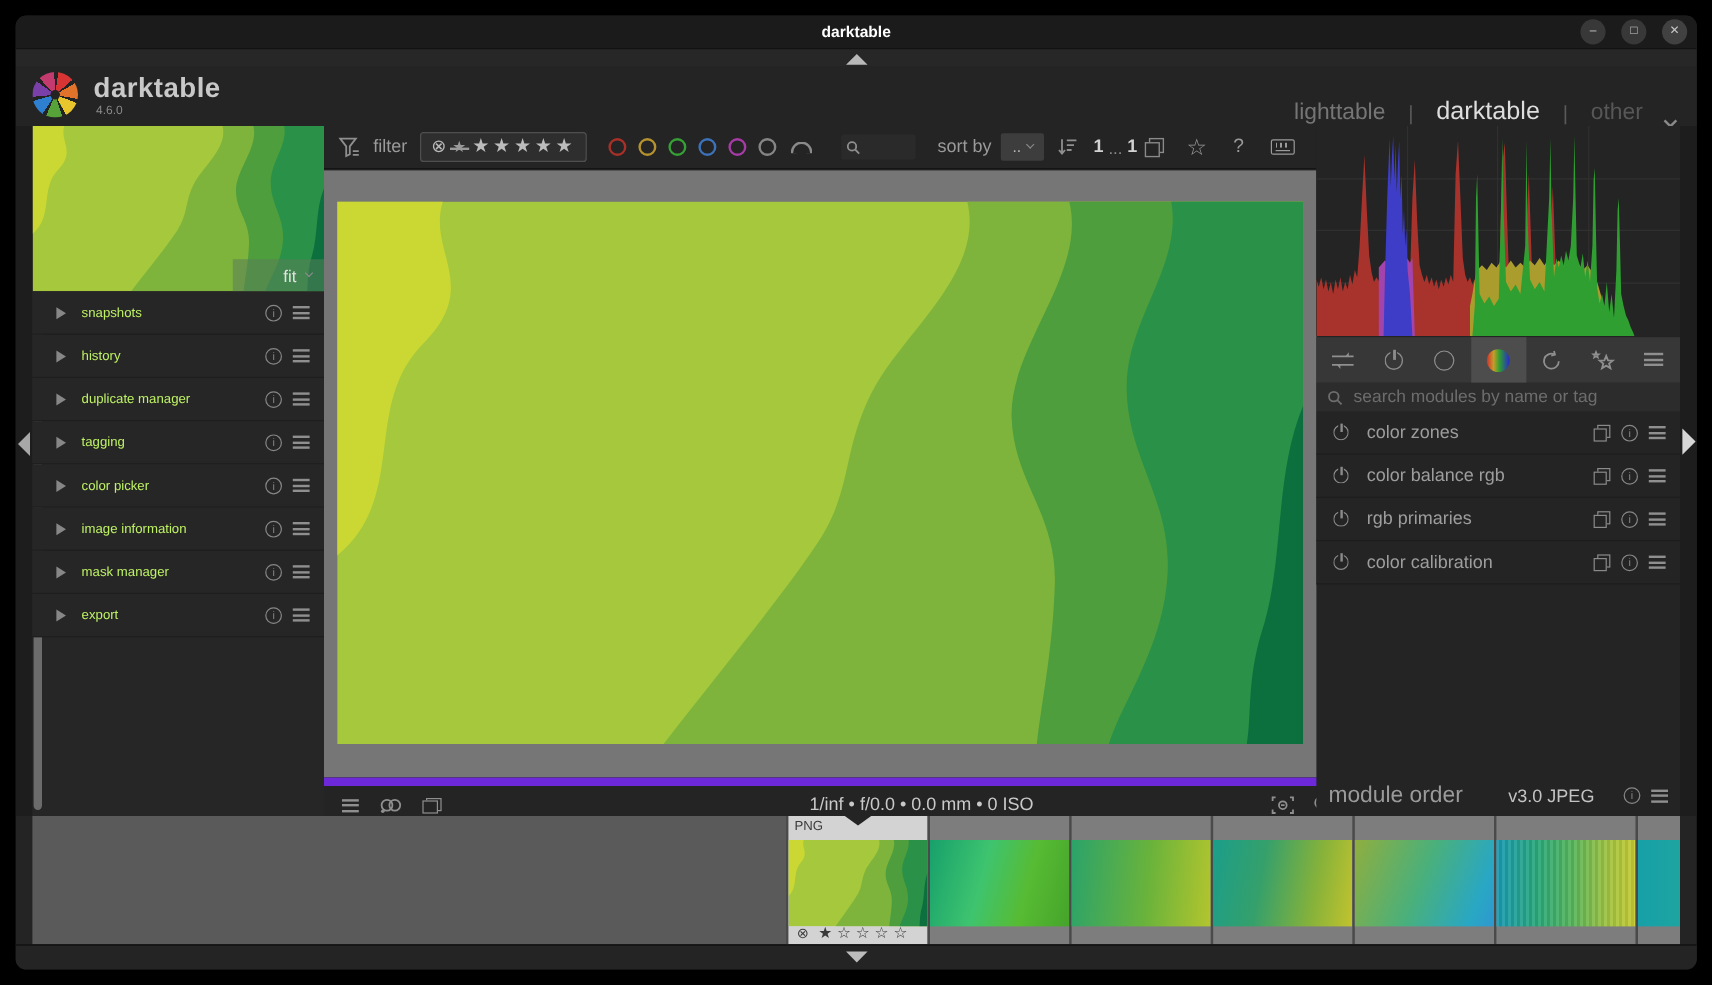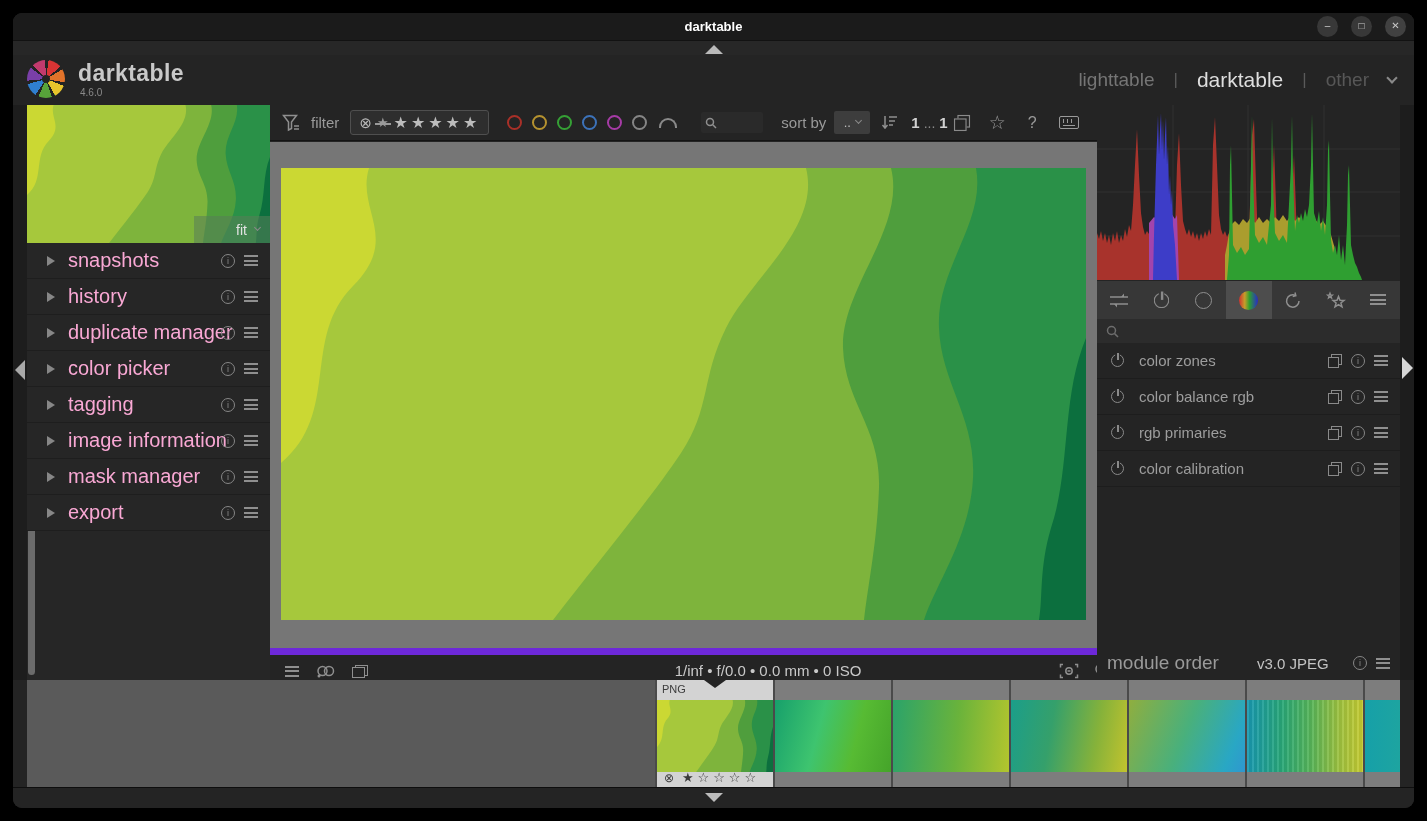--- a/index.html
+++ b/index.html
@@ -17,21 +17,21 @@
   .tri-up{position:absolute;left:50%;top:4px;margin-left:-9px;width:0;height:0;border-left:9px solid transparent;border-right:9px solid transparent;border-bottom:9px solid #b9b9b9;}
 
   
   .header{position:absolute;top:42px;left:0;right:0;height:50px;background:#242424;}
   .logo{position:absolute;left:14px;top:5px;width:38px;height:38px;border-radius:50%;
     background:repeating-conic-gradient(from 8deg,rgba(34,34,34,0) 0 41deg,#232323 41deg 51.4deg),
     conic-gradient(#d93434 0 14%,#e2732a 14% 28%,#e8c52c 28% 42%,#57a33a 42% 57%,#2f7fd0 57% 71%,#7a3fa8 71% 85%,#c23a6e 85% 100%);}
   .logo::after{content:"";position:absolute;left:50%;top:50%;width:8px;height:8px;margin:-4px 0 0 -4px;border-radius:50%;background:#232323;}
   .app-name{position:absolute;left:65px;top:5px;font-size:23px;font-weight:bold;color:#c9c9c9;letter-spacing:.4px;}
   .app-version{position:absolute;left:67px;top:32px;font-size:10px;color:#8a8a8a;}
-  .views{position:absolute;right:18px;top:0;height:50px;display:flex;align-items:center;gap:19px;}
+  .views{position:absolute;right:18px;top:0;height:50px;display:flex;align-items:flex-end;gap:19px;}
   .view{font-size:19px;color:#757575;}
   .view-sep{font-size:17px;color:#5a5a5a;}
   .view-active{font-size:21px;color:#dedede;}
   .view-other{color:#575757;}
   .chev{width:8px;height:8px;border-right:2px solid #8a8a8a;border-bottom:2px solid #8a8a8a;transform:rotate(45deg);margin-top:-4px;}
   .chev.sm{width:5px;height:5px;border-width:1.5px;}
 
   
   .main{position:absolute;top:92px;left:0;right:0;height:575px;}
   .rail{position:absolute;top:0;width:14px;height:575px;background:#1d1d1d;}
@@ -41,21 +41,21 @@
 
   
   .panel-left{position:absolute;left:14px;top:0;width:243px;height:575px;background:#262626;}
   .nav-preview{position:absolute;left:0;top:0;width:243px;height:138px;overflow:hidden;}
   .nav-preview svg{display:block;width:243px;height:138px;}
   .fit-box{position:absolute;right:0;bottom:0;width:76px;height:27px;background:rgba(88,126,88,.55);display:flex;align-items:center;justify-content:flex-end;padding-right:10px;gap:8px;color:#e3e3e3;font-size:14px;}
   .lp-scroll{position:absolute;left:1px;top:147px;width:7px;height:423px;background:#6b6b6b;border-radius:4px;}
   .lp-rows{position:absolute;left:0;top:138px;right:0;}
   .lp-row{height:36px;border-bottom:1px solid #1e1e1e;position:relative;display:flex;align-items:center;background:#262626;}
   .tri-exp{margin-left:20px;width:0;height:0;border-top:5px solid transparent;border-bottom:5px solid transparent;border-left:8px solid #878787;}
-  .lp-label{margin-left:13px;font-size:20px;color:#f9a8d4;}
+  .lp-label{margin-left:13px;font-size:11px;color:#bef264;}
   .row-icons{position:absolute;right:12px;display:flex;gap:9px;align-items:center;}
 
   
   .i-info{width:14px;height:14px;border:1px solid #878787;border-radius:50%;color:#878787;font-size:9px;line-height:12px;text-align:center;}
   .i-info::after{content:"i";font-style:normal;}
   .i-burger{width:14px;height:11px;background:
     linear-gradient(#8f8f8f 0 0) 0 0/100% 2px no-repeat,
     linear-gradient(#8f8f8f 0 0) 0 4.5px/100% 2px no-repeat,
     linear-gradient(#8f8f8f 0 0) 0 9px/100% 2px no-repeat;}
   .i-power{width:15px;height:15px;position:relative;}
@@ -238,29 +238,29 @@
         <div class="lp-row">
           <span class="tri-exp"></span>
           <span class="lp-label">duplicate manager</span>
           <span class="row-icons">
               <span class="i-info"></span>
               <span class="i-burger"></span>
             </span>
         </div>
         <div class="lp-row">
           <span class="tri-exp"></span>
+          <span class="lp-label">tagging</span>
+          <span class="row-icons">
+              <span class="i-info"></span>
+              <span class="i-burger"></span>
+            </span>
+        </div>
+        <div class="lp-row">
+          <span class="tri-exp"></span>
           <span class="lp-label">color picker</span>
-          <span class="row-icons">
-              <span class="i-info"></span>
-              <span class="i-burger"></span>
-            </span>
-        </div>
-        <div class="lp-row">
-          <span class="tri-exp"></span>
-          <span class="lp-label">tagging</span>
           <span class="row-icons">
               <span class="i-info"></span>
               <span class="i-burger"></span>
             </span>
         </div>
         <div class="lp-row">
           <span class="tri-exp"></span>
           <span class="lp-label">image information</span>
           <span class="row-icons">
               <span class="i-info"></span>
@@ -417,20 +417,21 @@
         <div class="tab">
             <span class="i-burger lg"></span>
           </div>
       </div>
 
       <div class="search-row">
         <svg width="13" height="13" viewBox="0 0 13 13">
           <circle cx="5.5" cy="5.5" r="4" stroke="#6d6d6d" stroke-width="1.5" fill="none"></circle>
             <path d="M8.6,8.6 L12,12" stroke="#6d6d6d" stroke-width="1.5"></path>
         </svg>
+        <input placeholder="search modules by name or tag" style="">
       </div>
 
       <div class="rp-rows">
         <div class="rp-row">
           <span class="i-power"></span>
           <span class="rp-label">color zones</span>
           <span class="row-icons">
               <span class="i-instances"></span>
               <span class="i-info"></span>
               <span class="i-burger"></span>

